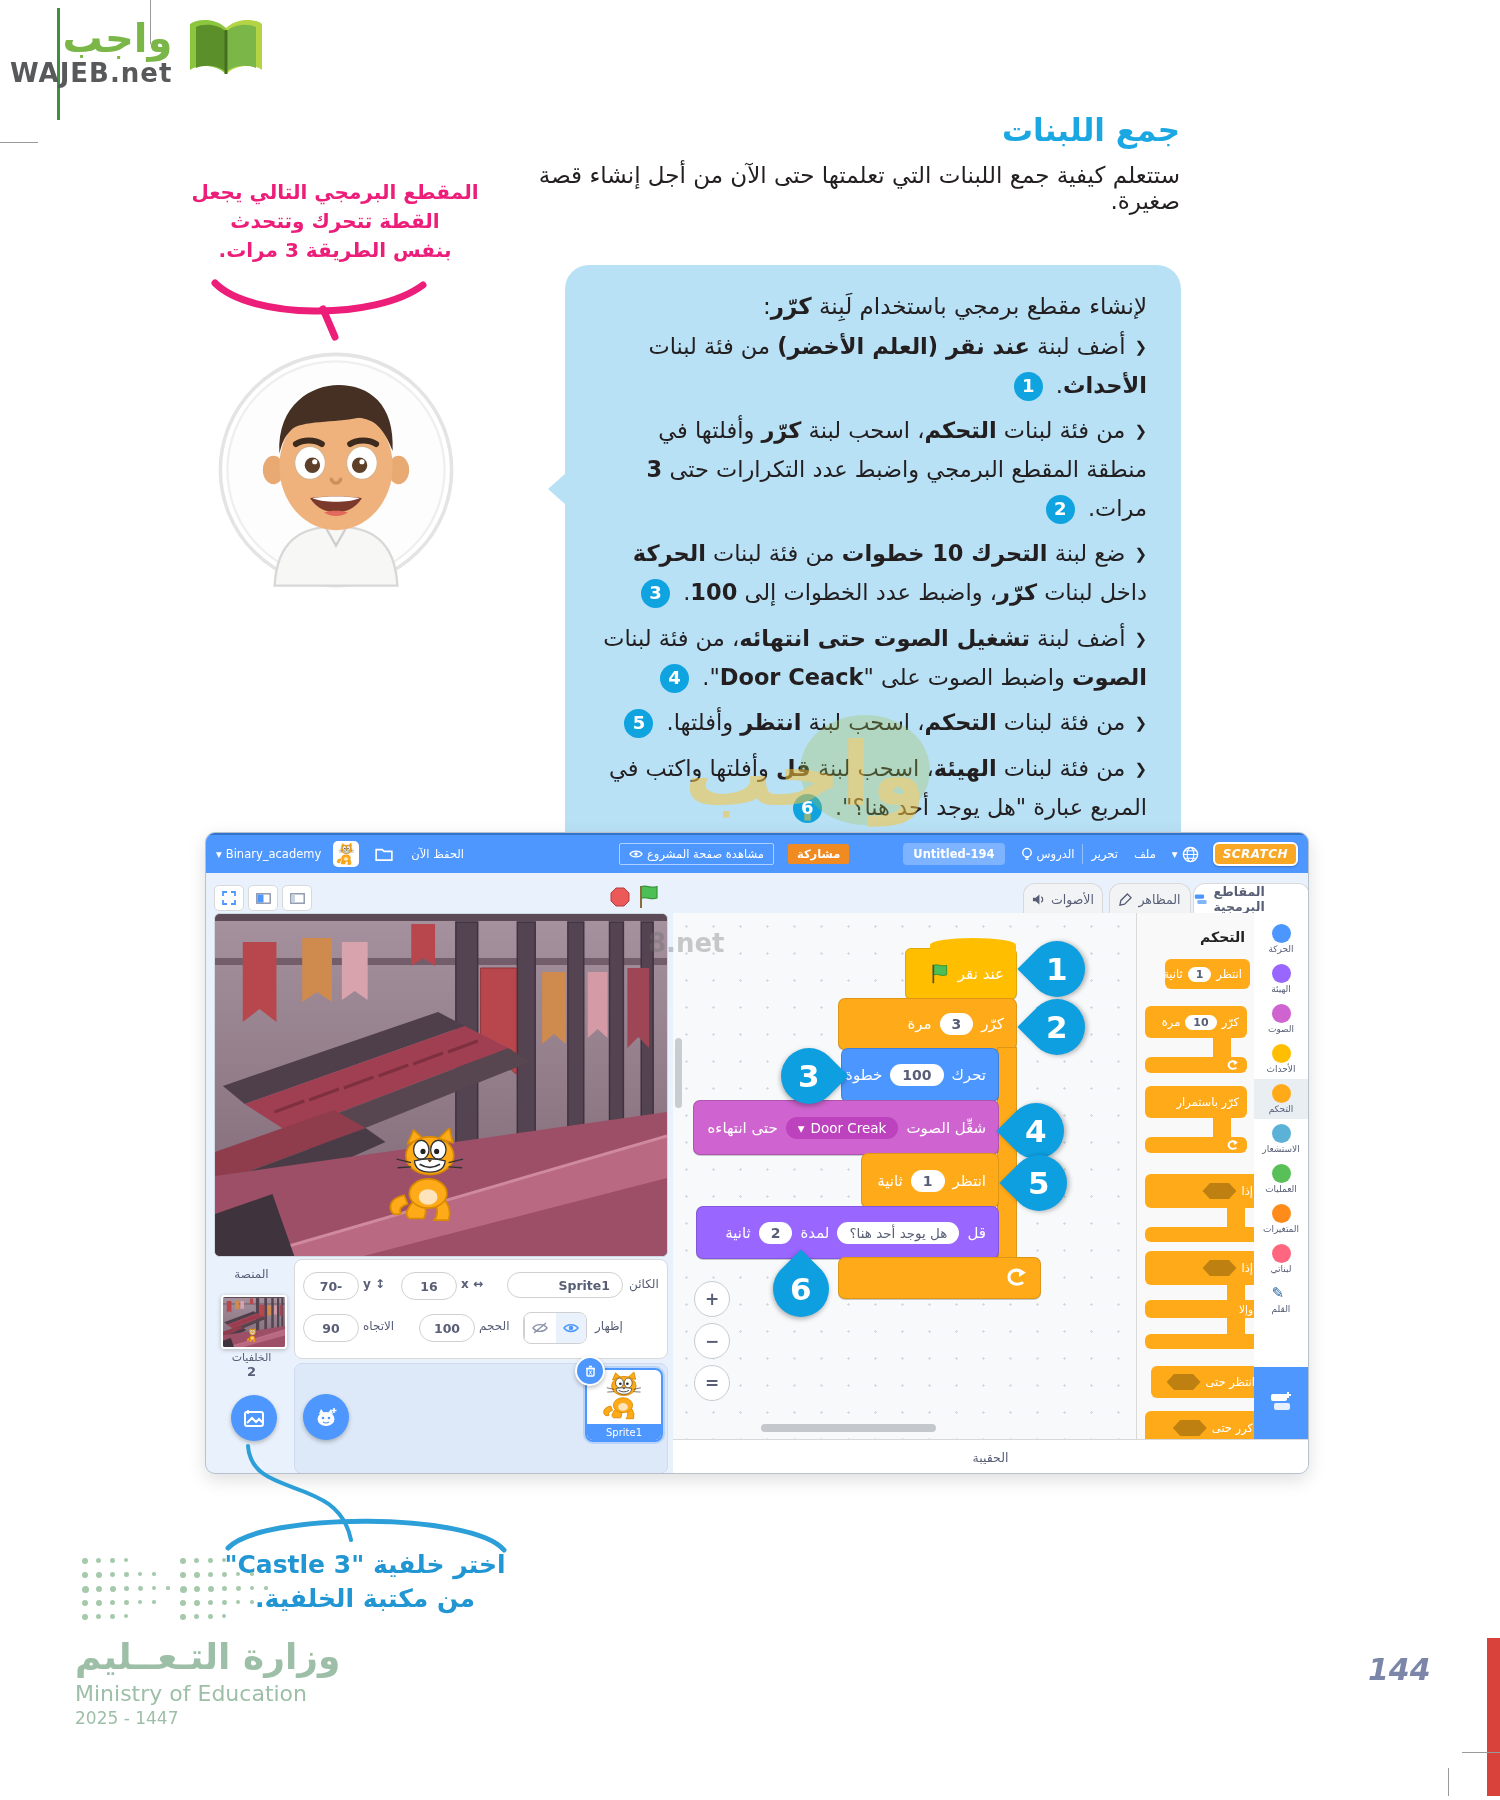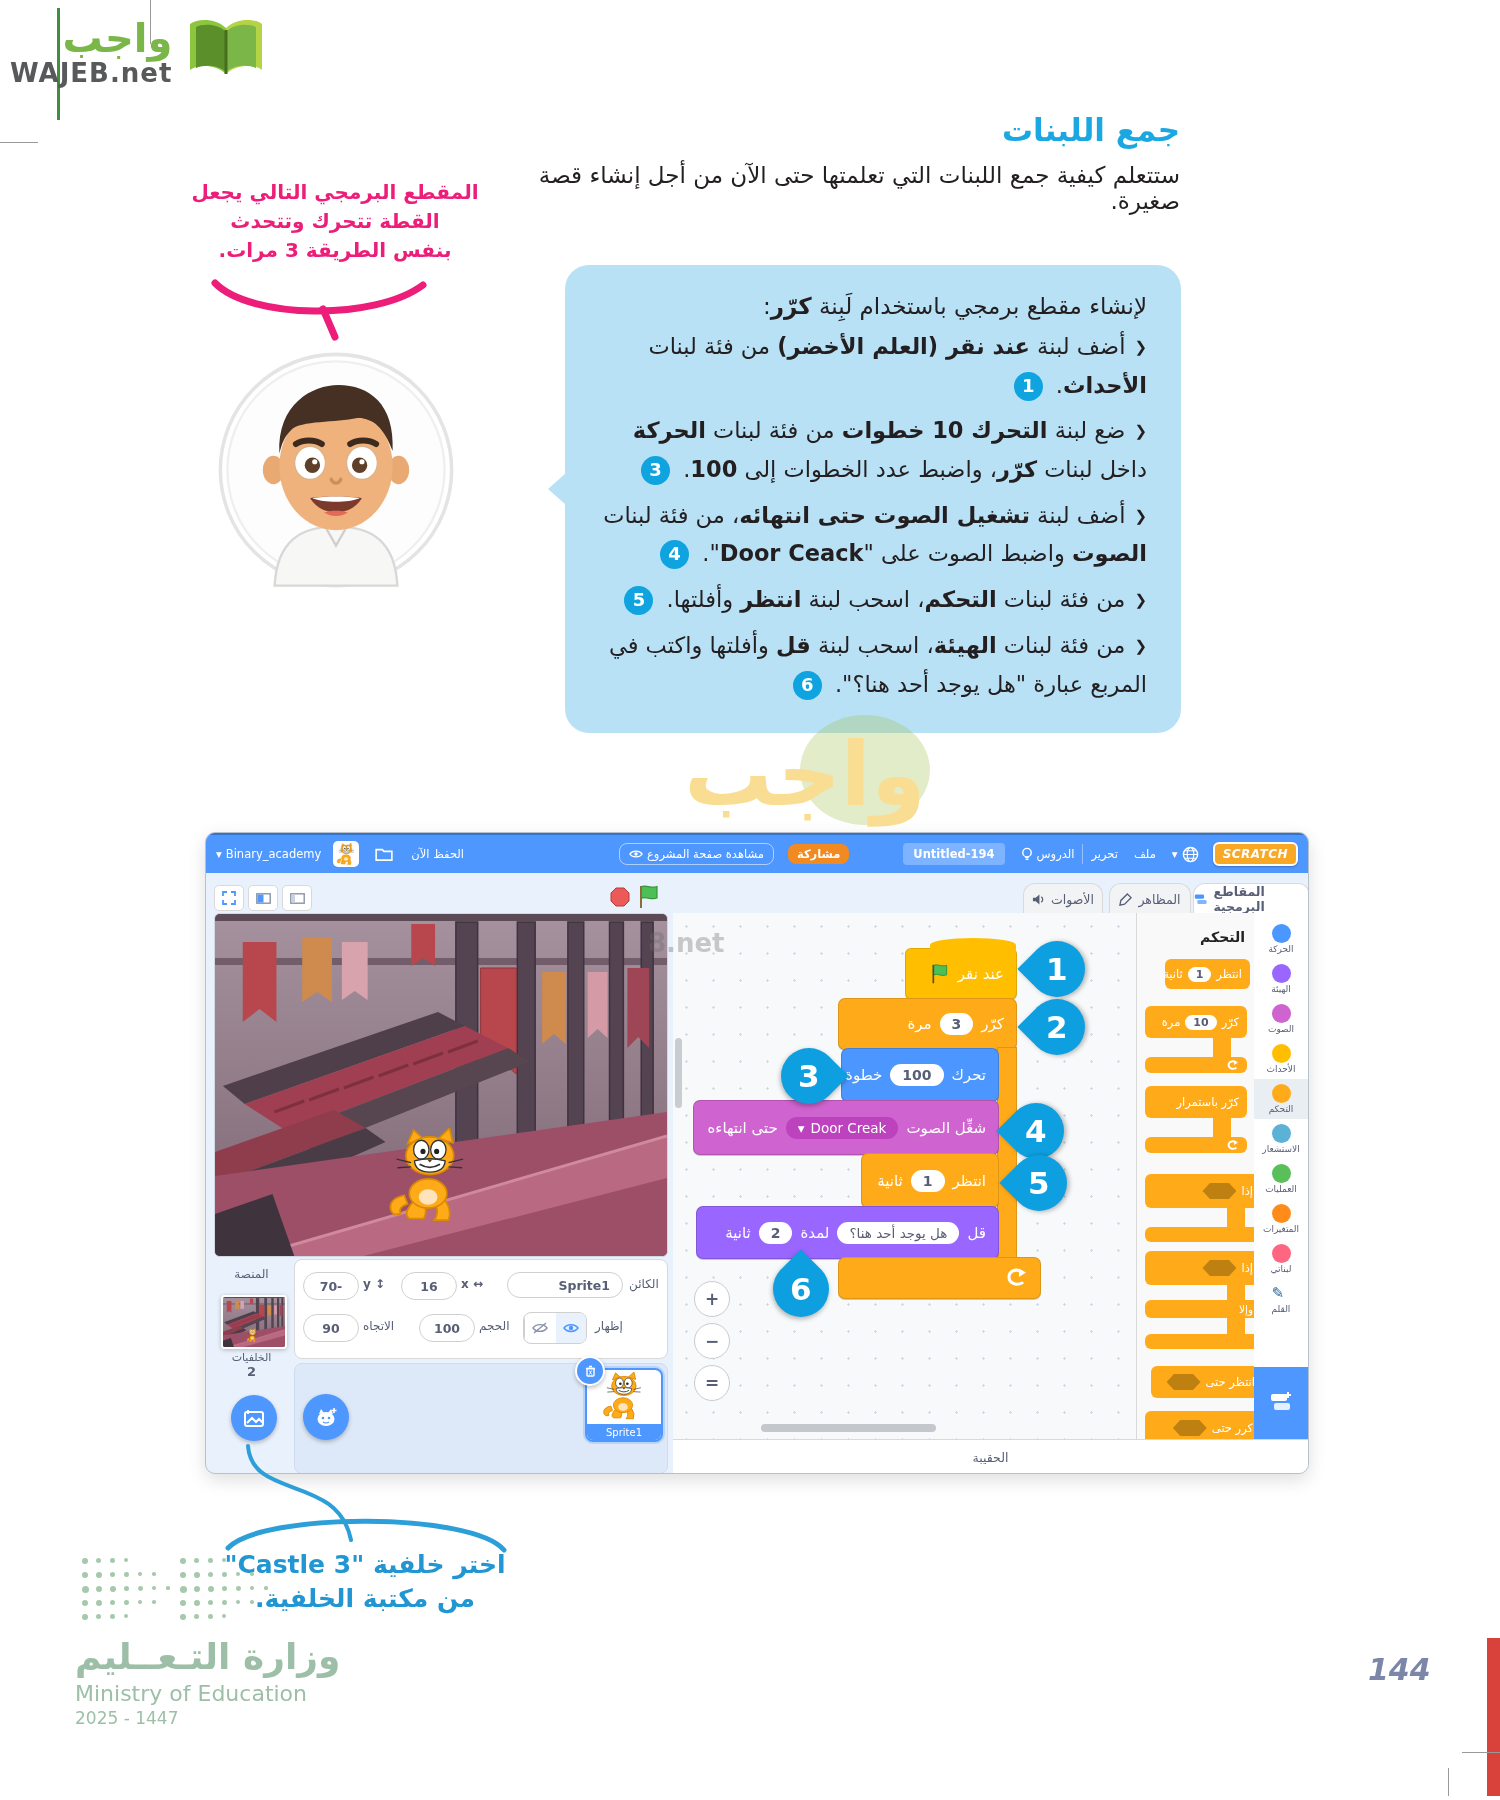--- a/index.html
+++ b/index.html
@@ -26,21 +26,21 @@
   .instr-box .tail{position:absolute;left:-17px;top:208px;width:0;height:0;border-top:16px solid transparent;border-bottom:16px solid transparent;border-right:18px solid #b9e1f6;}
   .instr-title{font-size:23px;color:#231f20;margin-bottom:8px;}
   .step{font-size:22.5px;color:#231f20;line-height:1.72;margin-top:7px;}
   .chev{font-size:15px;color:#231f20;margin-left:9px;position:relative;top:-2px;}
   .badge{display:inline-flex;align-items:center;justify-content:center;width:29px;height:29px;border-radius:50%;background:#0fa3e0;color:#fff;font-size:18px;font-weight:bold;vertical-align:middle;margin:0 6px;}
 
   
   .scratch{left:205px;top:832px;width:1102px;height:640px;background:#e9f1fc;border:1px solid #b7c1cc;border-radius:10px;box-shadow:0 6px 18px rgba(0,0,0,.13);overflow:hidden;}
   .menubar{position:absolute;left:0;top:0;width:100%;height:38px;background:#4d97ff;border-top:2px solid #3373cc;display:flex;align-items:center;color:#fff;font-size:11.5px;}
   .mitem{display:flex;align-items:center;gap:4px;white-space:nowrap;}
-  .mbtn{border-radius:8px;padding:3px 9px;}
+  .mbtn{border-radius:2px;padding:3px 9px;}
   .share{background:#f18a21;font-weight:bold;}
   .seepage{border:1px solid rgba(255,255,255,.55);}
   .projname{background:rgba(255,255,255,.28);font-weight:bold;padding:4px 10px;border-radius:4px;}
   .scratch-logo{background:#f9a826;color:#fff;font-weight:bold;font-style:italic;font-size:12px;padding:3px 8px;border-radius:6px;letter-spacing:.5px;border:2px solid #fff;box-shadow:0 1px 2px rgba(0,0,0,.25);}
   .mdivider{width:1px;height:20px;background:rgba(255,255,255,.4);margin:0 8px;}
 
   .tab{position:absolute;top:50px;height:30px;border:1px solid #d9d9d9;border-bottom:none;border-radius:12px 12px 0 0;background:#f2f3f5;color:#575e75;font-size:12.5px;display:flex;align-items:center;justify-content:center;gap:6px;}
   .tab.active{background:#fff;font-weight:bold;}
 
   .stage-wrap{position:absolute;left:8px;top:80px;width:452px;height:342px;border:1px solid #d0d8e0;border-radius:6px;overflow:hidden;background:#8a7580;}
@@ -217,20 +217,21 @@
       <path d="M80,124 C90,128 110,128 120,124 C110,122 90,122 80,124 Z" fill="#fff"></path>
       <path d="M90,136 C96,140 104,140 110,136 C104,134 96,134 90,136 Z" fill="#e26a5a"></path>
     </svg>
   </div>
 
   <div class="abs instr-box" style="left:565px;top:265px;width:552px;">
     <div class="tail"></div>
     <div class="instr-title"><span><span>لإنشاء مقطع برمجي باستخدام لَبِنة </span><b>كرّر</b><span>:</span></span></div>
     <div>
         <div class="step"><span class="chev">❮</span><span>أضف لبنة </span><b>عند نقر (العلم الأخضر)</b><span> من فئة لبنات </span><b>الأحداث</b><span>. </span><span class="badge">1</span></div>
+        <div class="step"><span class="chev">❮</span><span>من فئة لبنات </span><b>التحكم</b><span>، اسحب لبنة </span><b>كرّر</b><span> وأفلتها في منطقة المقطع البرمجي واضبط عدد التكرارات حتى </span><b>3</b><span> مرات. </span><span class="badge">2</span></div>
         <div class="step"><span class="chev">❮</span><span>ضع لبنة </span><b>التحرك 10 خطوات</b><span> من فئة لبنات </span><b>الحركة</b><span> داخل لبنات </span><b>كرّر</b><span>، واضبط عدد الخطوات إلى </span><b>100</b><span>. </span><span class="badge">3</span></div>
         <div class="step"><span class="chev">❮</span><span>أضف لبنة </span><b>تشغيل الصوت حتى انتهائه</b><span>، من فئة لبنات </span><b>الصوت</b><span> واضبط الصوت على "</span><b>Door Ceack</b><span>". </span><span class="badge">4</span></div>
         <div class="step"><span class="chev">❮</span><span>من فئة لبنات </span><b>التحكم</b><span>، اسحب لبنة </span><b>انتظر</b><span> وأفلتها. </span><span class="badge">5</span></div>
         <div class="step"><span class="chev">❮</span><span>من فئة لبنات </span><b>الهيئة</b><span>، اسحب لبنة </span><b>قل</b><span> وأفلتها واكتب في المربع عبارة "هل يوجد أحد هنا؟". </span><span class="badge">6</span></div>
       </div>
   </div>
 
   <div class="abs wm" style="left:655px;top:700px;z-index:9;opacity:.55;">
     <svg width="300" height="170" viewBox="0 0 300 170">
       <ellipse cx="210" cy="70" rx="65" ry="55" fill="#9ec14f" opacity=".55"></ellipse>

